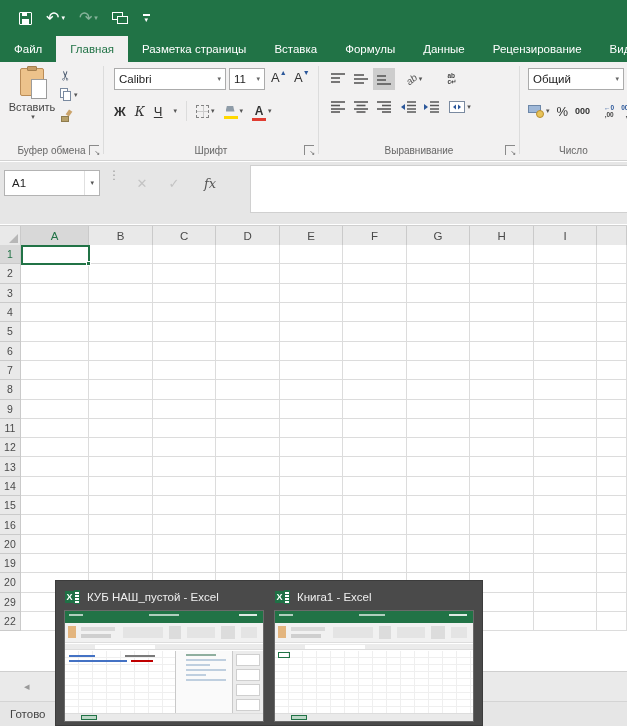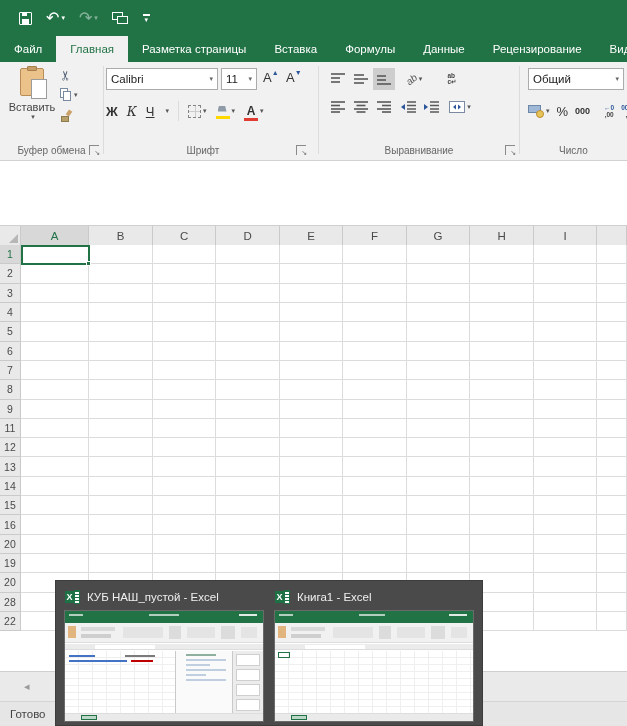--- a/index.html
+++ b/index.html
@@ -201,21 +201,21 @@
         <span class="brush-ic">
             <span class="handle"></span>
             <span class="head"></span>
           </span>
       </div>
       <div class="glabel">Буфер обмена</div>
       <div class="launcher" style="left:89px;"></div>
     </div>
     <div class="gsep" style="left:103px;"></div>
 
-    <div class="rgroup" style="left:96px;width:214px;">
+    <div class="rgroup" style="left:104px;width:214px;">
       <div class="combo" style="left:10px;top:6px;width:112px;">
         <span>Calibri</span>
         <span class="dd">▾</span>
       </div>
       <div class="combo" style="left:125px;top:6px;width:36px;">
         <span>11</span>
         <span class="dd">▾</span>
       </div>
       <div class="fontbtn" style="left:167px;top:8px;">
         <span>A</span>
@@ -375,20 +375,33 @@
           </span>
         <span class="micro2">
             <span class="blue">00→</span>
             <span>,0</span>
           </span>
       </div>
       <div class="glabel">Число</div>
     </div>
   </div>
 
+  <div class="formula-row">
+    <div class="namebox">
+      <span>A1</span>
+      <span class="dd">▾</span>
+    </div>
+    <div class="vdots">⋮</div>
+    <div class="fbtn" style="left:128px;color:#c3c3c3;">✕</div>
+    <div class="fbtn" style="left:160px;color:#c3c3c3;">✓</div>
+    <div class="fbtn" style="left:196px;">
+        <span class="fx">fx</span>
+      </div>
+    <div class="formula-input"><span></span></div>
+  </div>
 
   <div class="grid">
     <div class="colhead-row">
       <div class="selall"></div>
     <div class="col-h sel" style="width: 69px;">A</div>
         <div class="col-h" style="width: 64px;">B</div>
         <div class="col-h" style="width: 64px;">C</div>
         <div class="col-h" style="width: 64px;">D</div>
         <div class="col-h" style="width: 64px;">E</div>
         <div class="col-h" style="width: 64px;">F</div>
@@ -626,21 +639,21 @@
           <div class="cell" style="width: 64px;"></div>
           <div class="cell" style="width: 64px;"></div>
           <div class="cell" style="width: 64px;"></div>
           <div class="cell" style="width: 64px;"></div>
           <div class="cell" style="width: 64px;"></div>
           <div class="cell" style="width: 64px;"></div>
           <div class="cell" style="width: 64px;"></div>
           <div class="cell" style="width: 30px;"></div>
         </div>
         <div class="g-row">
-          <div class="row-h">28</div>
+          <div class="row-h">29</div>
           <div class="cell" style="width: 69px;"></div>
           <div class="cell" style="width: 64px;"></div>
           <div class="cell" style="width: 64px;"></div>
           <div class="cell" style="width: 64px;"></div>
           <div class="cell" style="width: 64px;"></div>
           <div class="cell" style="width: 64px;"></div>
           <div class="cell" style="width: 64px;"></div>
           <div class="cell" style="width: 64px;"></div>
           <div class="cell" style="width: 64px;"></div>
           <div class="cell" style="width: 30px;"></div>

